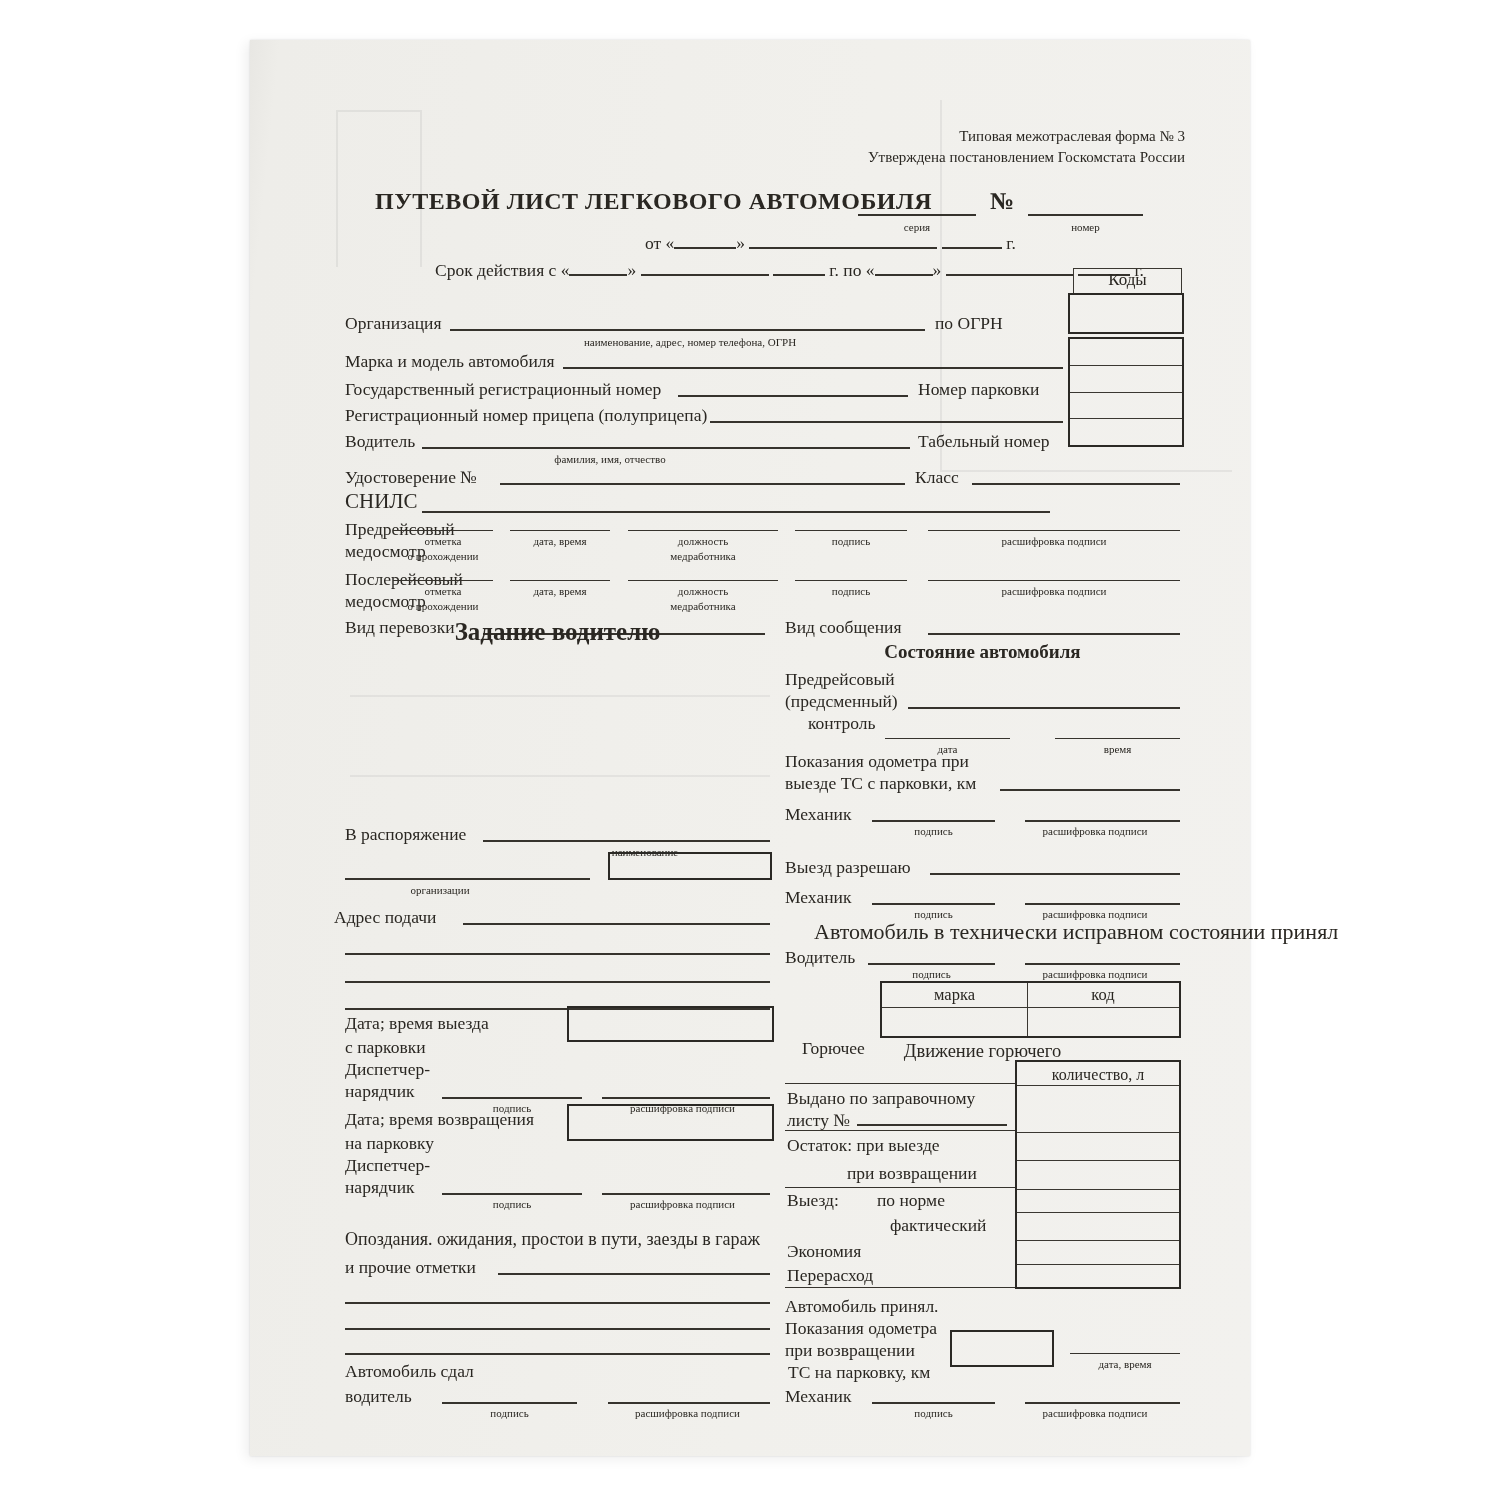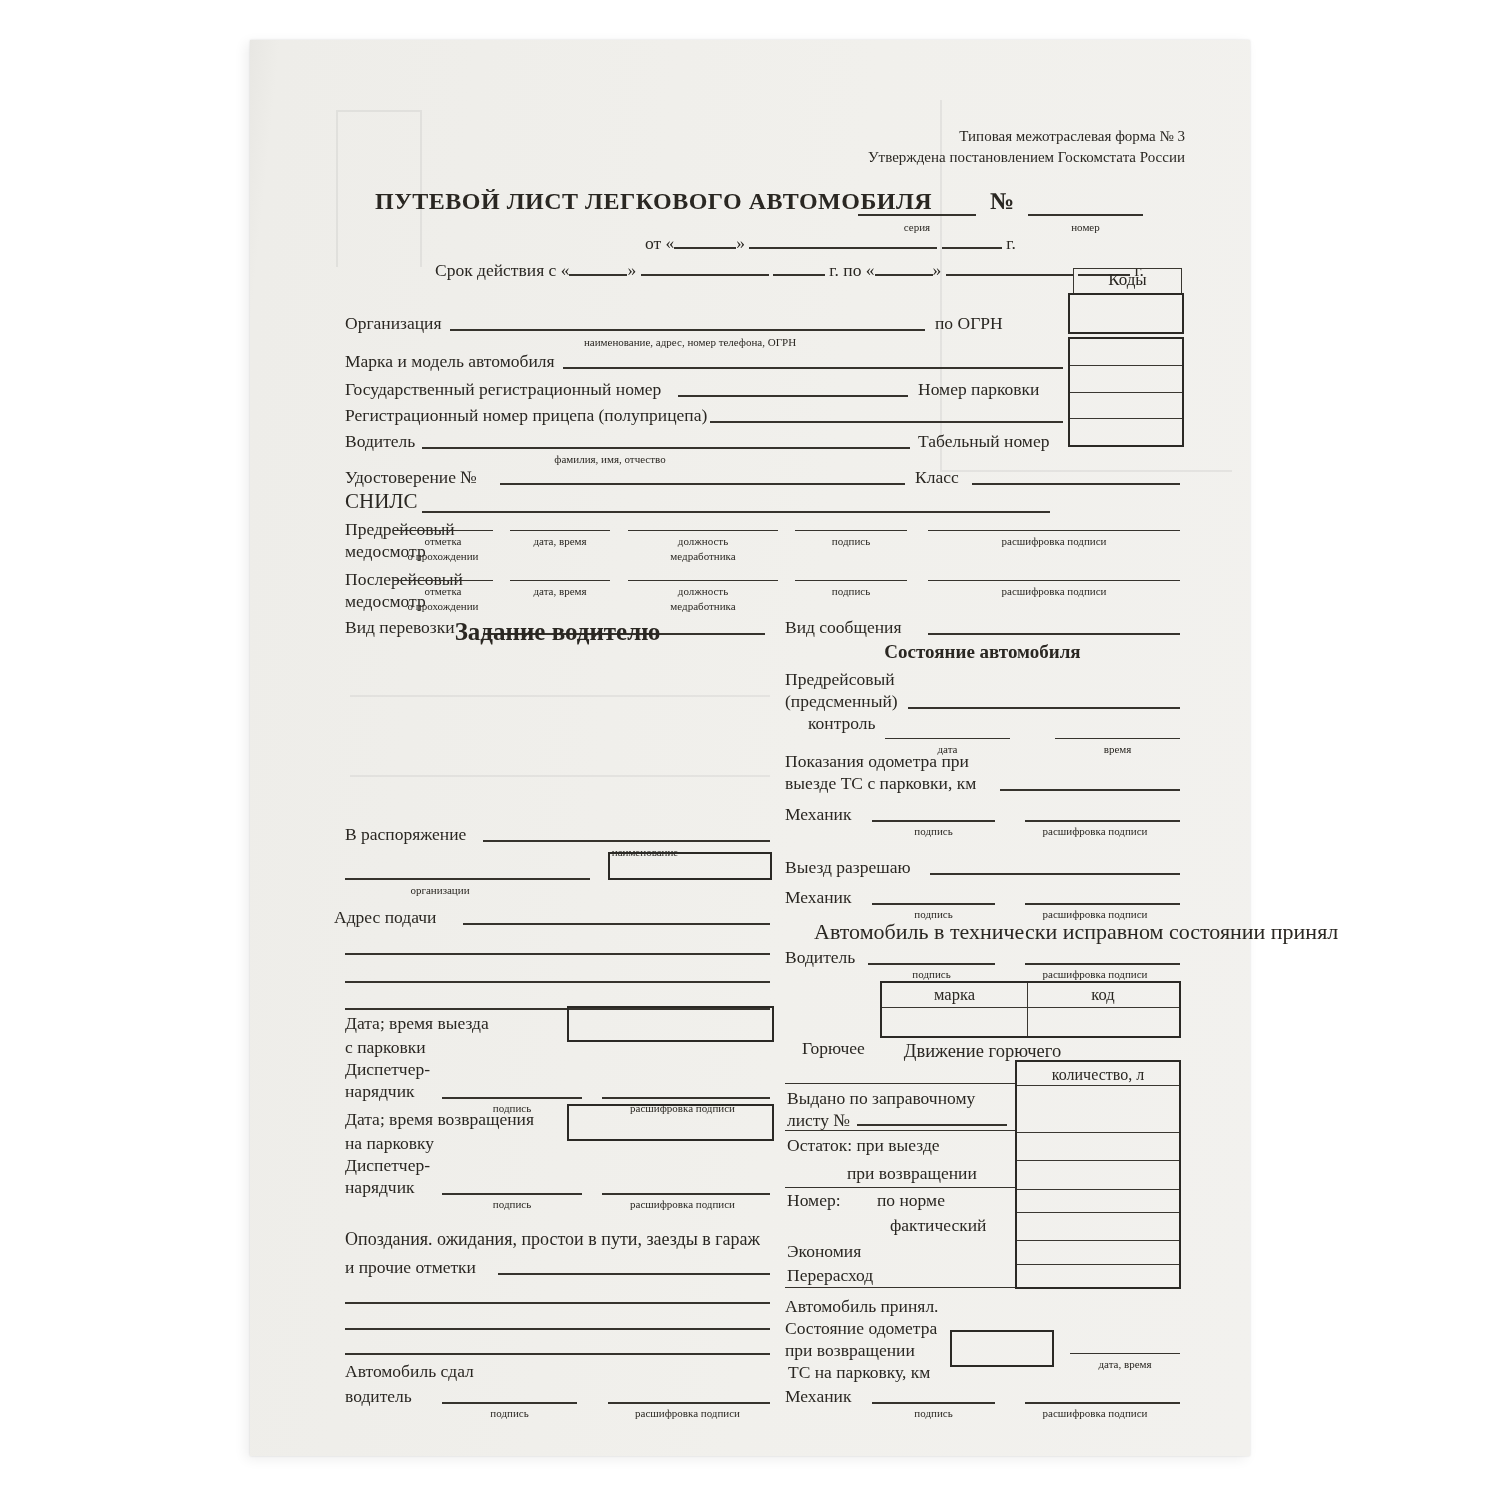--- a/index.html
+++ b/index.html
@@ -188,29 +188,29 @@
     </div>
     <div class="lnt" style="left:0;top:23px;width:230px;"></div>
     <div class="lnt" style="left:0;top:70px;width:230px;"></div>
     <div class="lnt" style="left:0;top:127px;width:230px;"></div>
     <div class="lnt" style="left:0;top:227px;width:230px;"></div>
     <span class="t" style="left:2px;top:27px;">Выдано по заправочному</span>
     <span class="t" style="left:2px;top:49px;">листу №</span>
     <div class="ln" style="left:72px;top:64px;width:150px;"></div>
     <span class="t" style="left:2px;top:74px;">Остаток: при выезде</span>
     <span class="t" style="left:62px;top:102px;">при возвращении</span>
-    <span class="t" style="left:2px;top:129px;">Номер:</span>
+    <span class="t" style="left:2px;top:129px;">Выезд:</span>
     <span class="t" style="left:92px;top:129px;">по норме</span>
     <span class="t" style="left:105px;top:154px;">фактический</span>
     <span class="t" style="left:2px;top:180px;">Экономия</span>
     <span class="t" style="left:2px;top:204px;">Перерасход</span>
   </div>
 
   <span class="t" style="left:535px;top:1255px;">Автомобиль  принял.</span>
-  <span class="t" style="left:535px;top:1277px;">Состояние одометра</span>
+  <span class="t" style="left:535px;top:1277px;">Показания одометра</span>
   <span class="t" style="left:535px;top:1299px;">при возвращении</span>
   <span class="t" style="left:538px;top:1321px;">ТС на парковку, км</span>
   <div class="box2" style="left:700px;top:1290px;width:100px;height:33px;"></div>
   <div class="lnt" style="left:820px;top:1313px;width:110px;"></div>
   <div class="t small c" style="left:820px;top:1317px;width:110px;">дата, время</div>
 
   <span class="t" style="left:535px;top:1345px;">Механик</span>
   <div class="ln" style="left:622px;top:1362px;width:123px;"></div>
   <div class="t small c" style="left:622px;top:1366px;width:123px;">подпись</div>
   <div class="ln" style="left:775px;top:1362px;width:155px;"></div>

